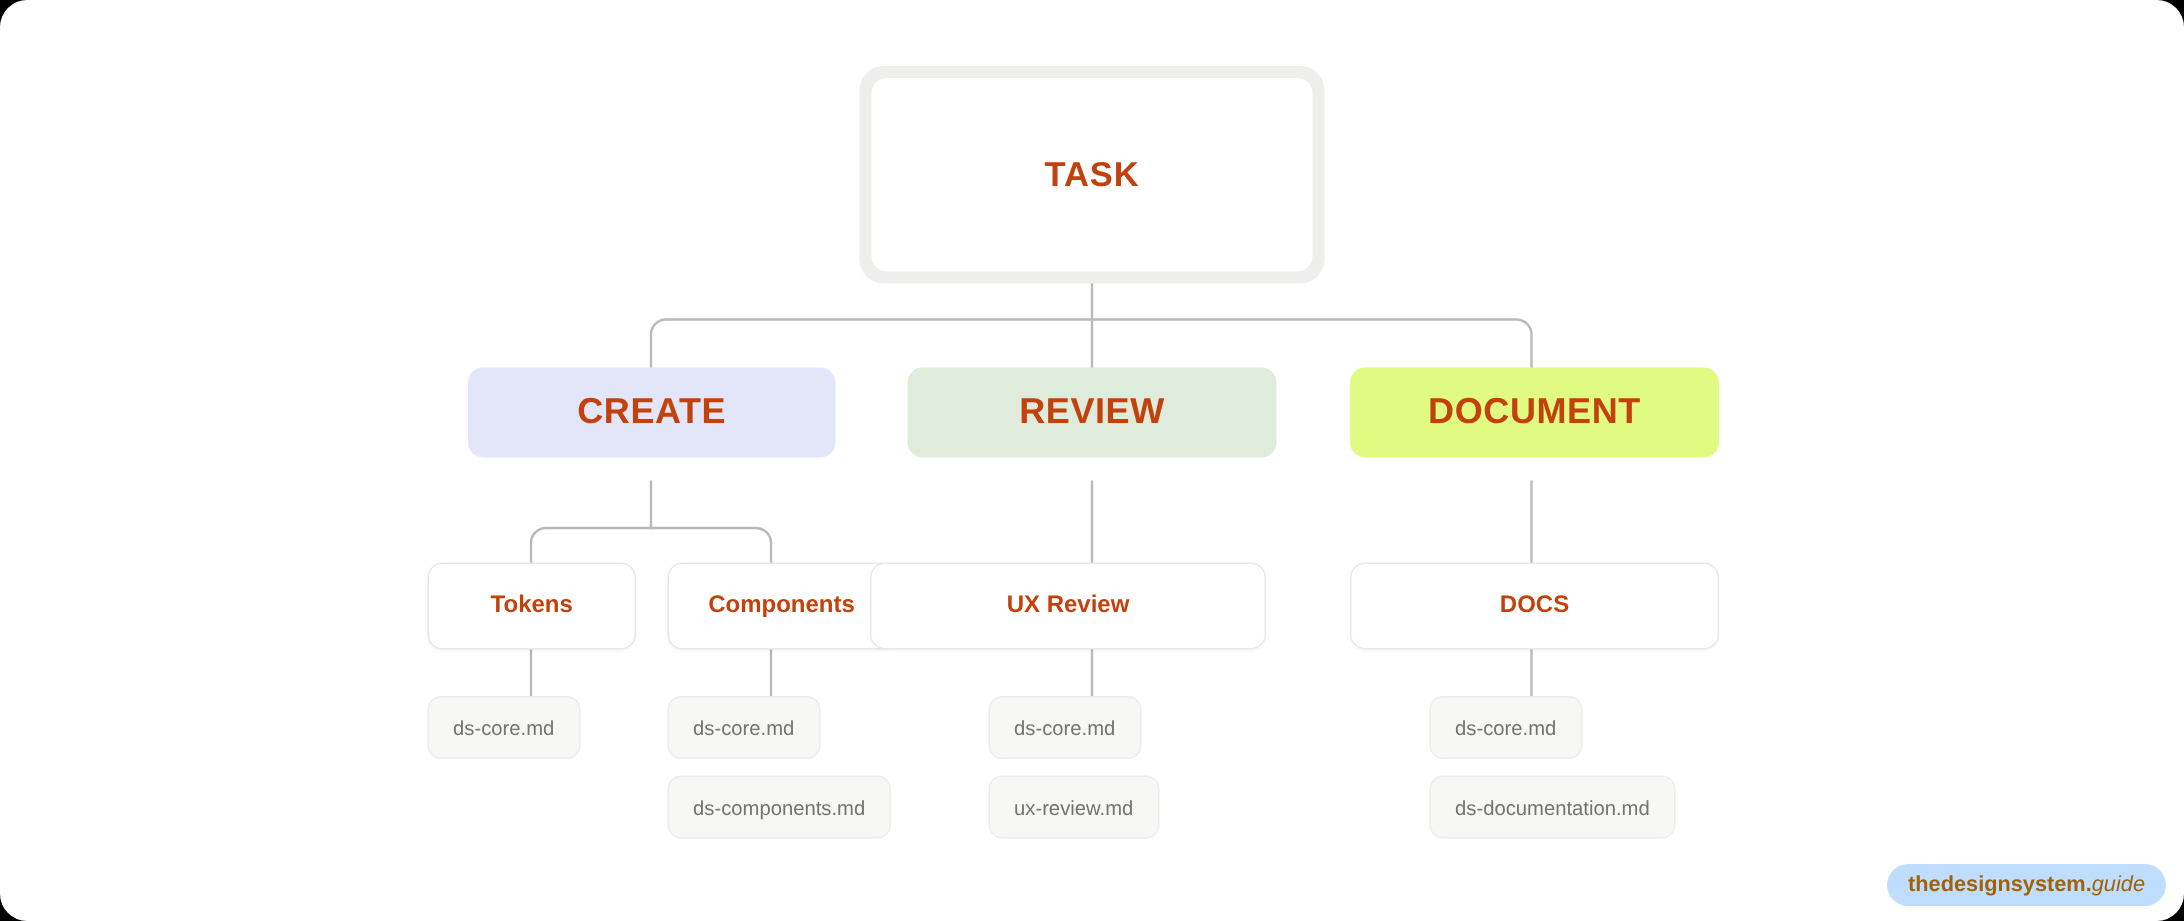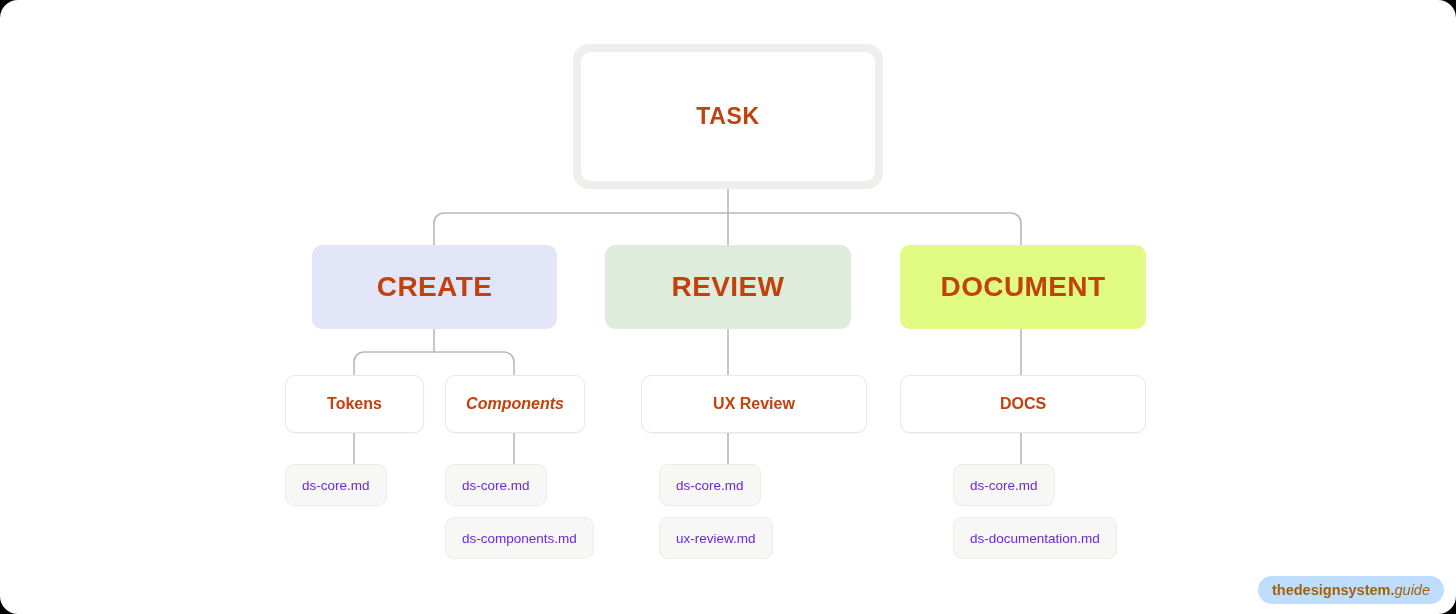--- a/index.html
+++ b/index.html
@@ -50,61 +50,61 @@
     display: flex;
     align-items: center;
     justify-content: center;
     font-size: 23px;
     font-weight: 700;
     letter-spacing: 0.6px;
   }
 
   
   .cat {
-    height: 84px;
+    height: 60px;
     border-radius: 10px;
-    font-size: 28px;
+    font-size: 24px;
     font-weight: 700;
     letter-spacing: 0.4px;
     top: 245px;
   }
   #cat-create   { left: 312px; width: 245px; background: #e3e5f8; }
   #cat-review   { left: 605px; width: 246px; background: #dfecdc; }
   #cat-document { left: 900px; width: 246px; background: #e1fb82; }
 
   
   .group {
     height: 58px;
     top: 375px;
     background: #ffffff;
     border: 1px solid #e8e8e6;
     border-radius: 10px;
     font-size: 16px;
     font-weight: 700;
     box-shadow: 0 1px 2px rgba(0,0,0,0.045);
   }
   #grp-tokens     { left: 285px; width: 139px; }
-  #grp-components { left: 445px; width: 140px; font-style: italic; }
-  #grp-uxreview   { left: 641px; width: 226px; }
+  #grp-components { left: 445px; width: 152px; }
+  #grp-uxreview   { left: 580px; width: 264px; }
   #grp-docs       { left: 900px; width: 246px; }
 
   
   .file {
     position: absolute;
     box-sizing: border-box;
     height: 42px;
     display: flex;
     align-items: center;
     padding: 0 16px;
     background: #f7f7f6;
     border: 1px solid #ececea;
     border-radius: 9px;
     font-size: 13.5px;
     font-weight: 400;
-    color: #6d28d9;
+    color: #737373;
     white-space: nowrap;
     z-index: 3;
   }
   .file-row-1 { top: 464px; }
   .file-row-2 { top: 517px; }
 
   
   #wires { position: absolute; left: 0; top: 0; width: 1456px; height: 614px; z-index: 1; }
 
   

